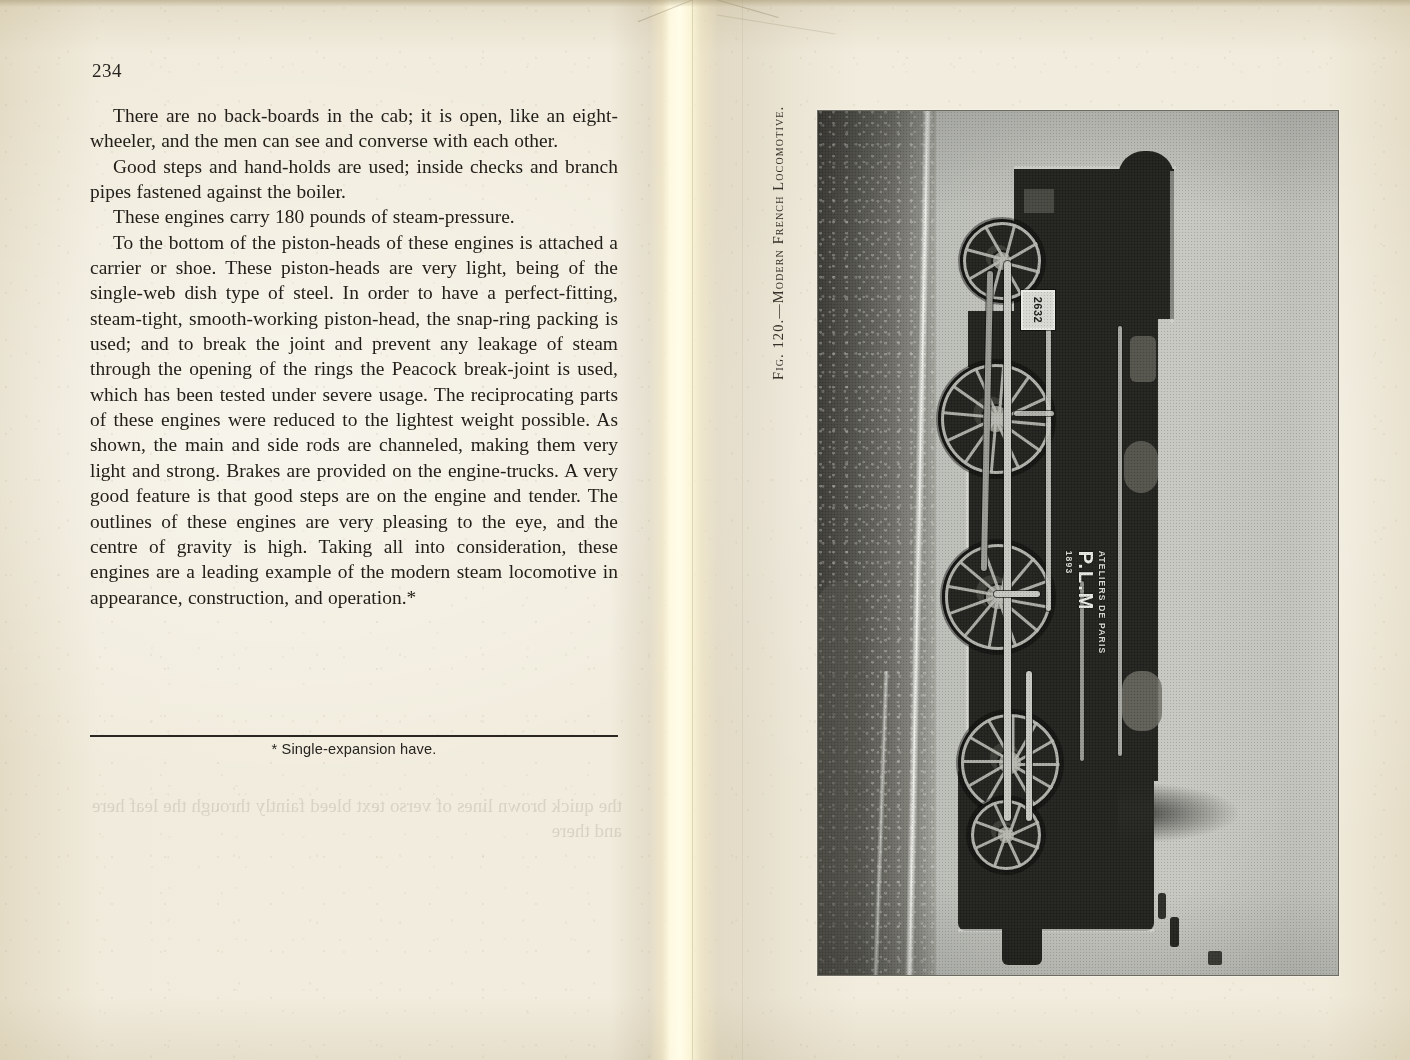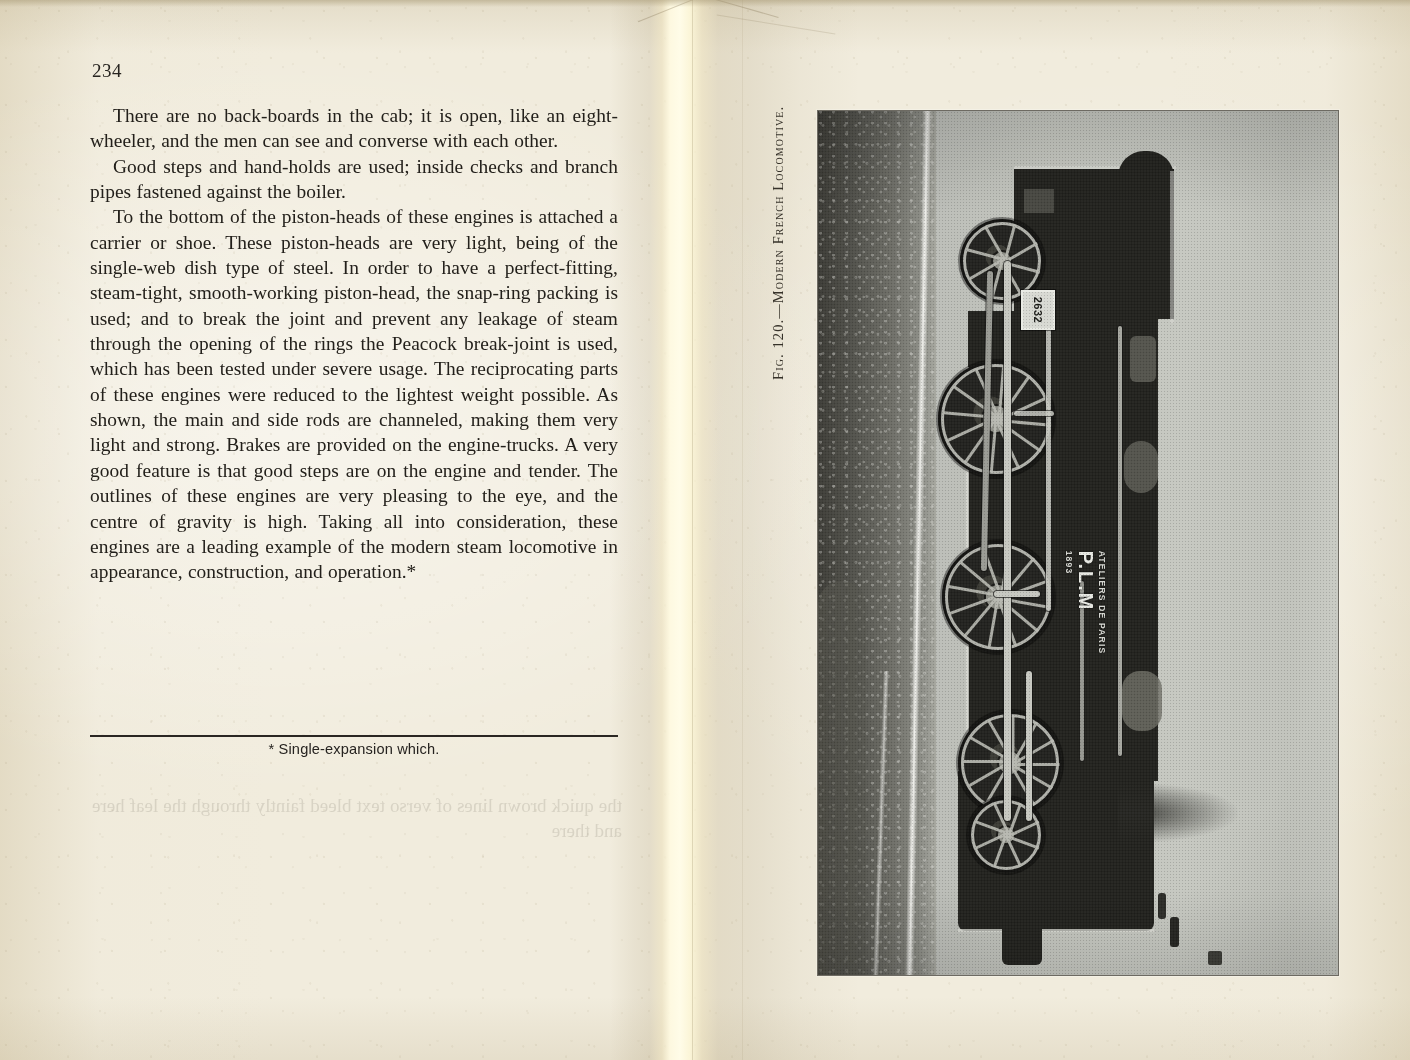--- a/index.html
+++ b/index.html
@@ -385,25 +385,26 @@
 
   <div class="page" id="page-left">
 
     <div class="running-head" id="head-left">
       <span class="folio">234</span>
     </div>
 
     <div id="body-text">
       <p>There are no back-boards in the cab; it is open, like an eight-wheeler, and the men can see and converse with each other.</p>
       <p>Good steps and hand-holds are used; inside checks and branch pipes fastened against the boiler.</p>
+      <p>These engines carry 180 pounds of steam-pressure.</p>
       <p>To the bottom of the piston-heads of these engines is attached a carrier or shoe. These piston-heads are very light, being of the single-web dish type of steel. In order to have a perfect-fitting, steam-tight, smooth-working piston-head, the snap-ring packing is used; and to break the joint and prevent any leakage of steam through the opening of the rings the Peacock break-joint is used, which has been tested under severe usage. The reciprocating parts of these engines were reduced to the lightest weight possible. As shown, the main and side rods are channeled, making them very light and strong. Brakes are provided on the engine-trucks. A very good feature is that good steps are on the engine and tender. The outlines of these engines are very pleasing to the eye, and the centre of gravity is high. Taking all into consideration, these engines are a leading example of the modern steam locomotive in appearance, construction, and operation.*</p>
     </div>
 
     <div id="footnote-rule"></div>
-    <div id="footnote">* Single-expansion which.</div>
+    <div id="footnote">* Single-expansion have.</div>
 
     <div class="showthrough" id="showthrough-left">the quick brown lines of verso text bleed faintly through the leaf here and there</div>
   </div>
 
   <div class="page" id="page-right">
 
     
     
 
     

